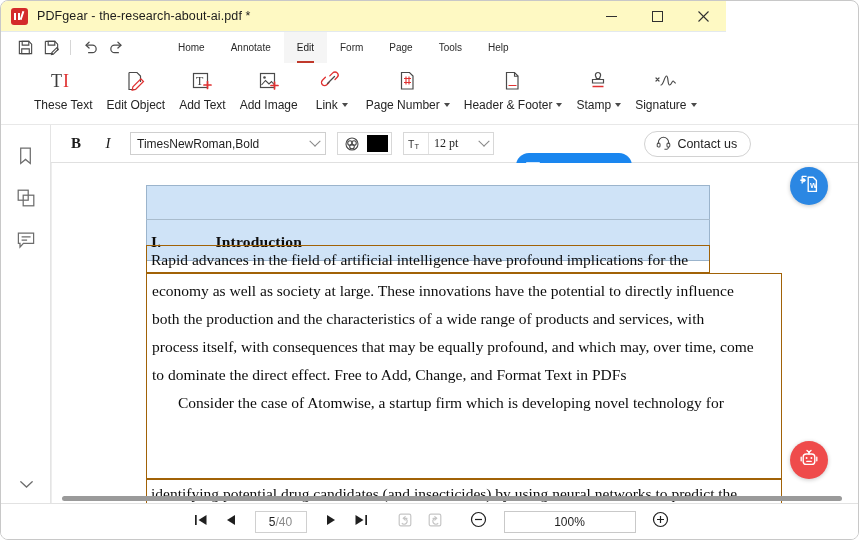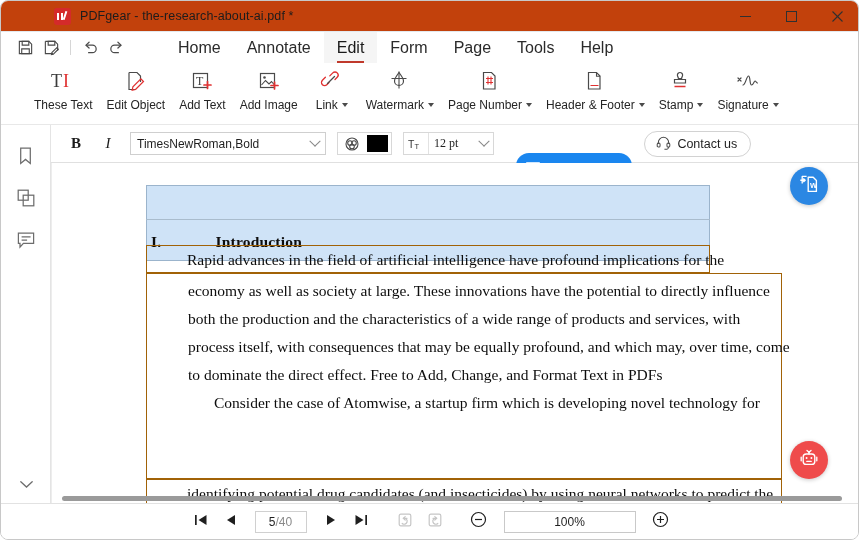--- a/index.html
+++ b/index.html
@@ -17,25 +17,24 @@
     width: 859px; height: 540px;
     background: #ffffff;
     border: 1px solid #c8c8c8;
     border-radius: 8px;
     overflow: hidden;
   }
 
   
   .titlebar {
     position: absolute; left: 0; top: 0;
-    width: 859px; height: 31px;
-    background: #c2410c;
+    width: 725px; height: 31px;
+    background: #fef9c3;
     display: flex; align-items: center;
     border-bottom: 1px solid #e3e9ee;
-    padding-left: 43px;
   }
   .app-icon {
     width: 17px; height: 17px;
     margin-left: 10px; margin-right: 9px;
     background: #d42a2a;
     border-radius: 3px;
     position: relative;
     flex: none;
   }
   .app-icon .g1, .app-icon .g2, .app-icon .g3 {
@@ -68,21 +67,21 @@
     display: flex; align-items: center; justify-content: center;
     color: #4a4a4a;
   }
   .qsep { width: 1px; height: 15px; background: #d6d6d6; margin: 0 6px; }
 
   .tabs { display: flex; align-items: flex-end; margin-left: 36px; height: 31px; }
   .tab {
     position: relative;
     padding: 0 13px; height: 31px;
     display: flex; align-items: center;
-    font-size: 16px; color: #2b2b2b;
+    font-size: 10px; color: #2b2b2b;
     white-space: nowrap;
   }
   .tab.active { background: #f5f5f5; color: #1a1a1a; }
   .tab.active::after {
     content: ""; position: absolute;
     left: 13px; right: 13px; bottom: 0; height: 2px;
     background: #c0392b;
   }
   .menu-right { position: absolute; right: 6px; top: 31px; height: 31px; display: flex; align-items: center; }
   .mrbtn {
@@ -241,21 +240,21 @@
   }
   .tbox.heading .hsep {
     position: absolute; left: -1px; right: -1px; top: 33px; height: 1px; background: #a9bccd;
   }
   .tbox.line1 { left: 94px; top: 82px; width: 564px; height: 28px; }
   .tbox.body {
     left: 94px; top: 110px; width: 636px; height: 206px;
     padding: 3px 4px 0 5px;
   }
   .tbox.line2 { left: 94px; top: 316px; width: 636px; height: 28px; }
-  .tline { white-space: nowrap; height: 28px; line-height: 28px; margin-left: 36px; }
+  .tline { white-space: nowrap; height: 28px; line-height: 28px; }
   .tline.indent { text-indent: 26px; }
   .hscroll {
     position: absolute; left: 10px; bottom: 2px;
     width: 780px; height: 5px;
     background: #9a9a9a; border-radius: 3px;
   }
 
   
   .fab {
     position: absolute;
@@ -472,33 +471,20 @@
           <path d="M16 10.5l2.2-2.2a3.1 3.1 0 0 0-4.4-4.4l-3 3"></path>
           <path d="M8.5 14.5l7-7" stroke="#4a4a4a"></path>
         </svg>
       </div>
       <div class="rib-lbl">
           <span>Link</span>
           <i class="caret"></i>
         </div>
     </div>
 
-    <div class="rib-item">
-      <div class="rib-ico">
-        <svg width="26" height="24" viewBox="0 0 26 24" fill="none" stroke="#4a4a4a" stroke-width="1.2">
-          <path d="M12 3.5c-3 4-4.5 6.2-4.5 8.4a4.5 4.5 0 0 0 9 0c0-2.2-1.5-4.4-4.5-8.4z"></path>
-          <path d="M4.5 9.5h15" stroke-width="1.1"></path>
-          <path d="M12 2.5v17" stroke-width="1.1"></path>
-        </svg>
-      </div>
-      <div class="rib-lbl">
-          <span>Watermark</span>
-          <i class="caret"></i>
-        </div>
-    </div>
 
     <div class="rib-item">
       <div class="rib-ico">
         <svg width="26" height="24" viewBox="0 0 26 24" fill="none">
           <path d="M6.5 3.5h8l3.5 3.5v13h-11.5z" stroke="#4a4a4a" stroke-width="1.2"></path>
           <path d="M9 9.5h7M9 13.5h7M11 7.5v8M14 7.5v8" stroke="#e03131" stroke-width="1.1"></path>
         </svg>
       </div>
       <div class="rib-lbl">
           <span>Page Number</span>

